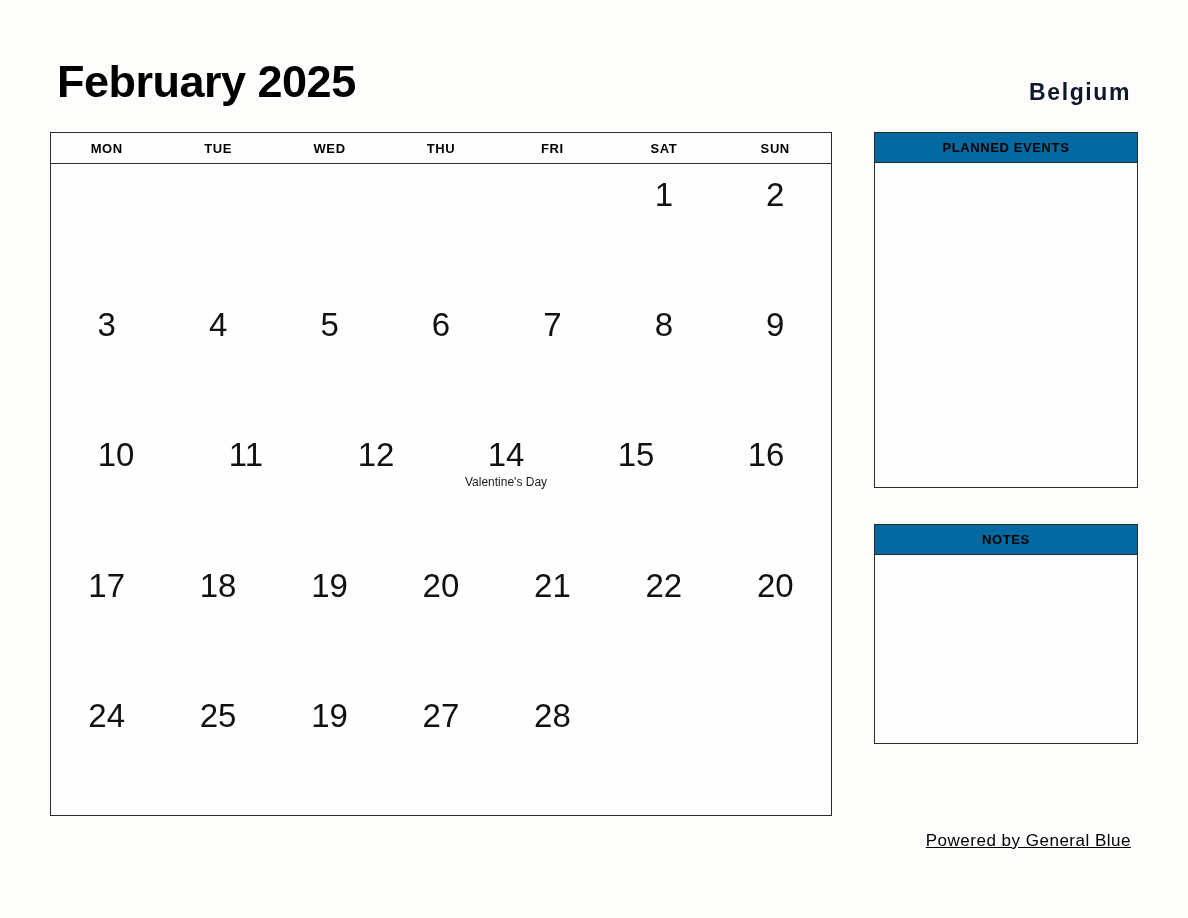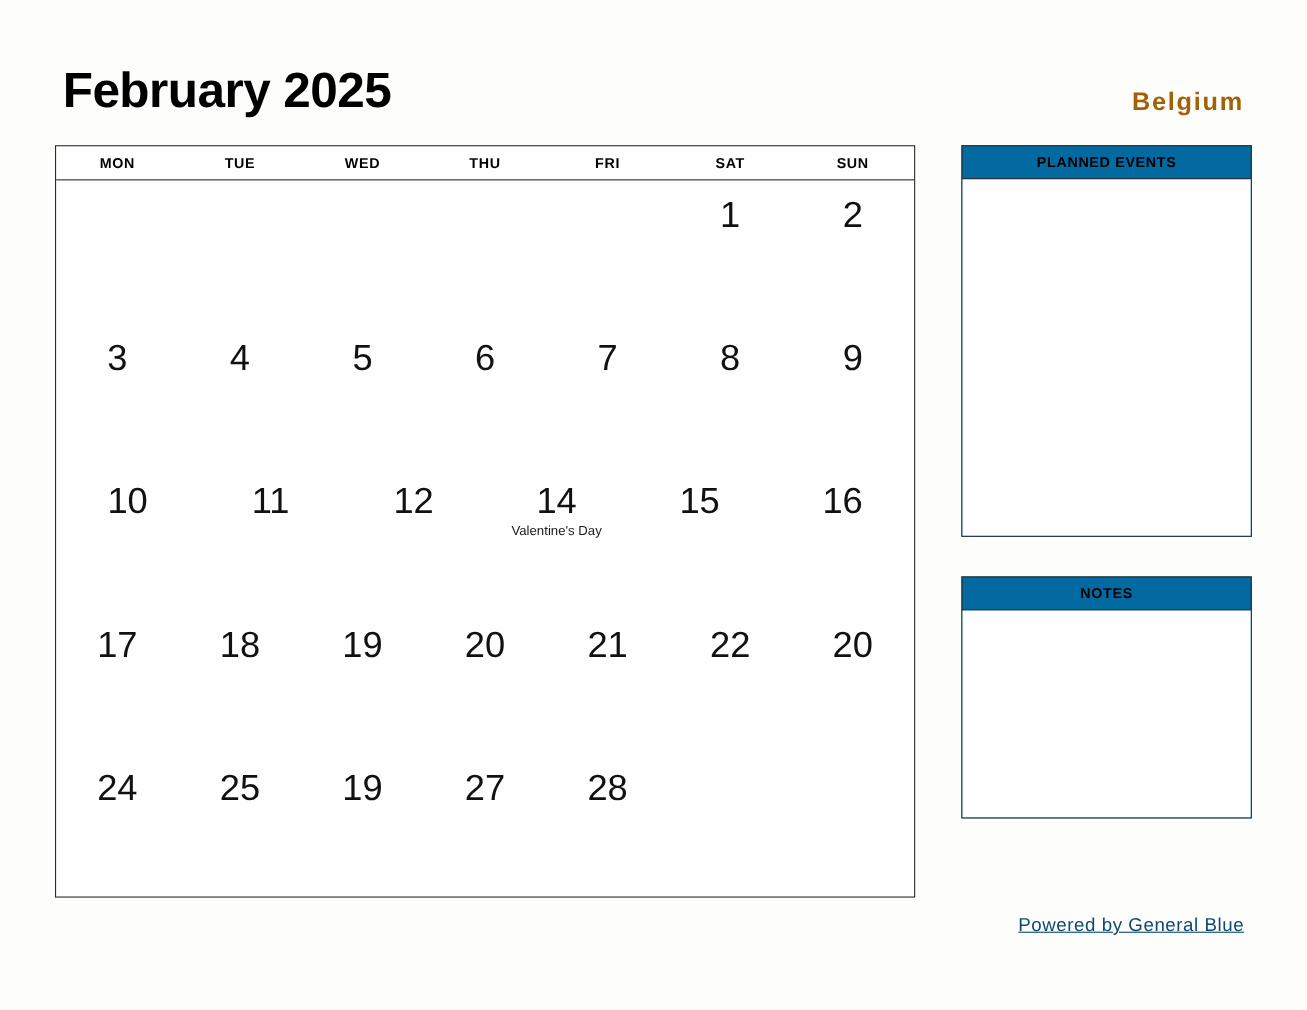--- a/index.html
+++ b/index.html
@@ -34,21 +34,21 @@
   #country-label {
     position: absolute;
     right: 57px;
     top: 78px;
     font-family: "Liberation Sans", sans-serif;
     font-size: 23px;
     font-weight: bold;
     letter-spacing: 1.6px;
     line-height: 28px;
     white-space: nowrap;
-    color: #a16207;
+    color: #0f172a;
   }
 
   
   #calendar {
     position: absolute;
     left: 50px;
     top: 132px;
     width: 782px;
     height: 684px;
     border: 1px solid #2b2b2b;
@@ -288,13 +288,13 @@
 <div class="panel" id="panel-planned-events">
   <div class="panel-title">PLANNED EVENTS</div>
   <div class="panel-body"></div>
 </div>
 
 <div class="panel" id="panel-notes">
   <div class="panel-title">NOTES</div>
   <div class="panel-body"></div>
 </div>
 
-<a id="footer-link" style="color: #0c4a6e;">Powered by General Blue</a>
+<a id="footer-link" style="color: #000000;">Powered by General Blue</a>
 
 </body></html>

